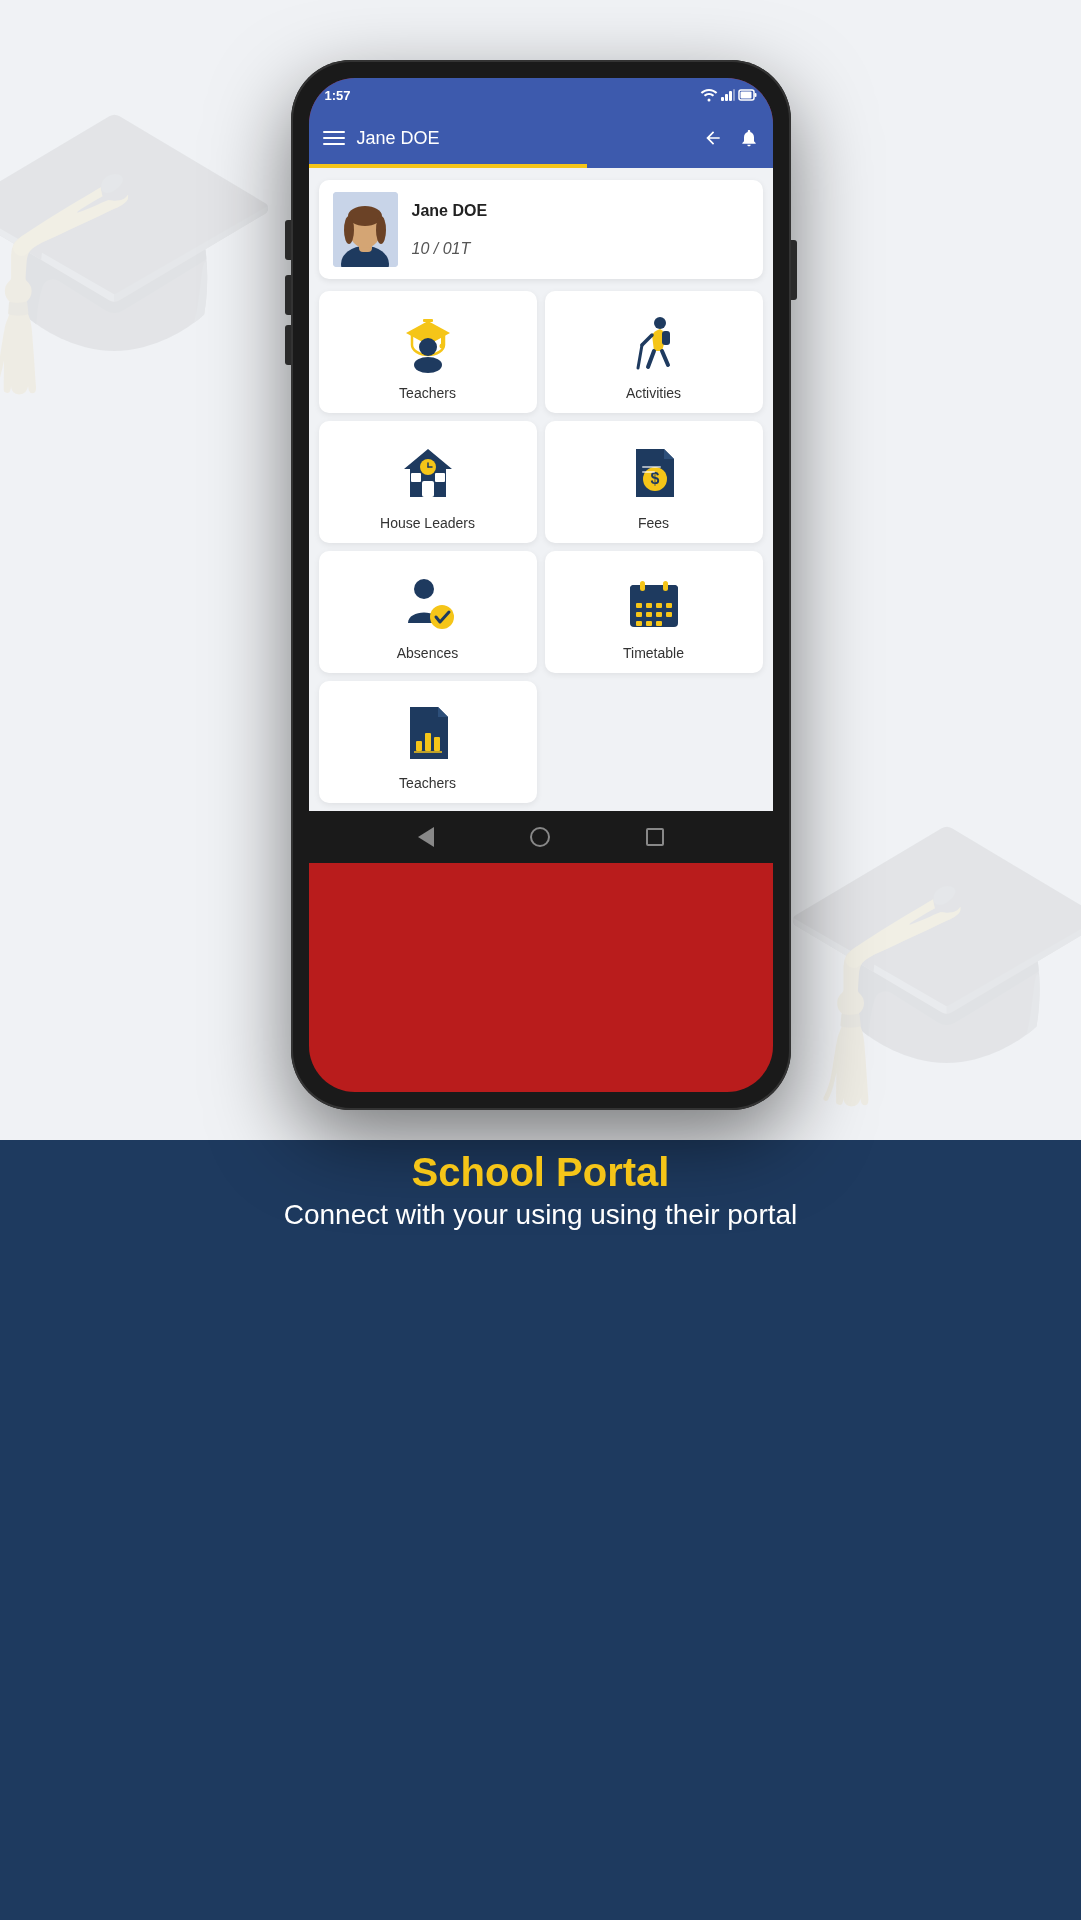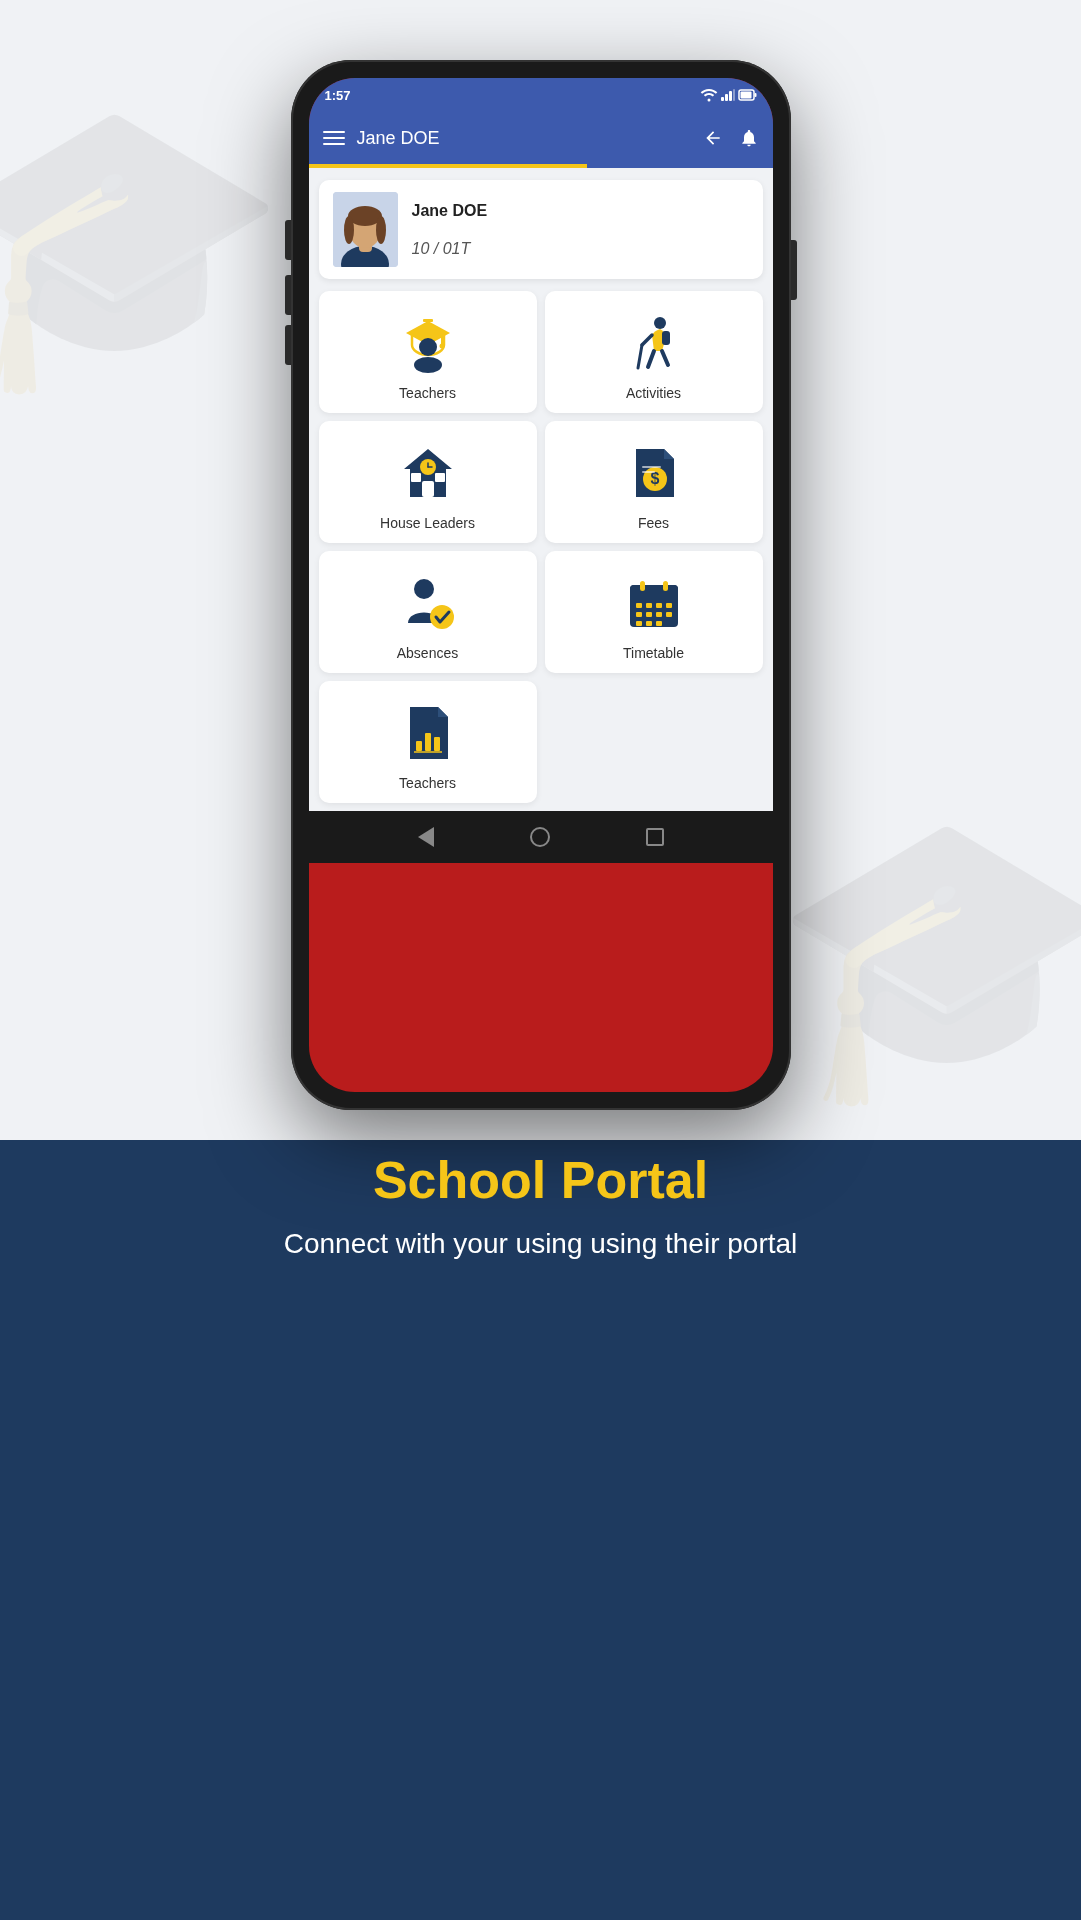--- a/index.html
+++ b/index.html
@@ -256,24 +256,23 @@
     }
 
     
     .bottom-section {
       position: relative;
       z-index: 10;
       text-align: center;
       padding: 40px 60px 0;
     }
     .app-title {
-      font-size: 52px;
+      font-size: 40px;
       font-weight: bold;
       color: #f5c518;
-      margin-bottom: 14px;
     }
     .app-subtitle {
       font-size: 28px;
       color: #ffffff;
       line-height: 1.4;
     }
 
     
     svg { overflow: visible; }
   </style>

